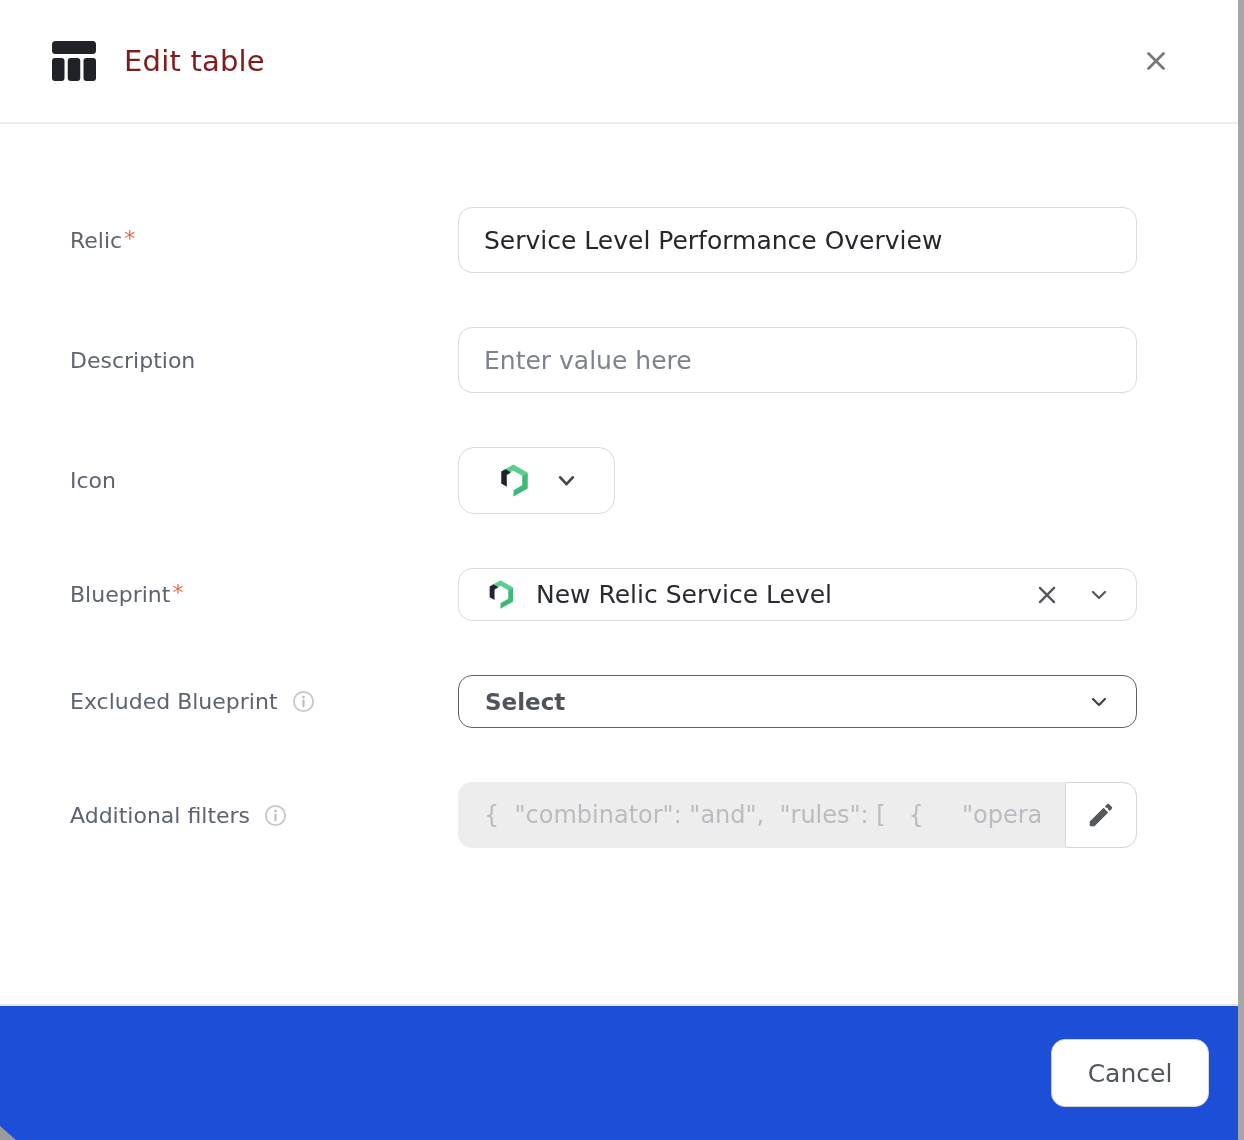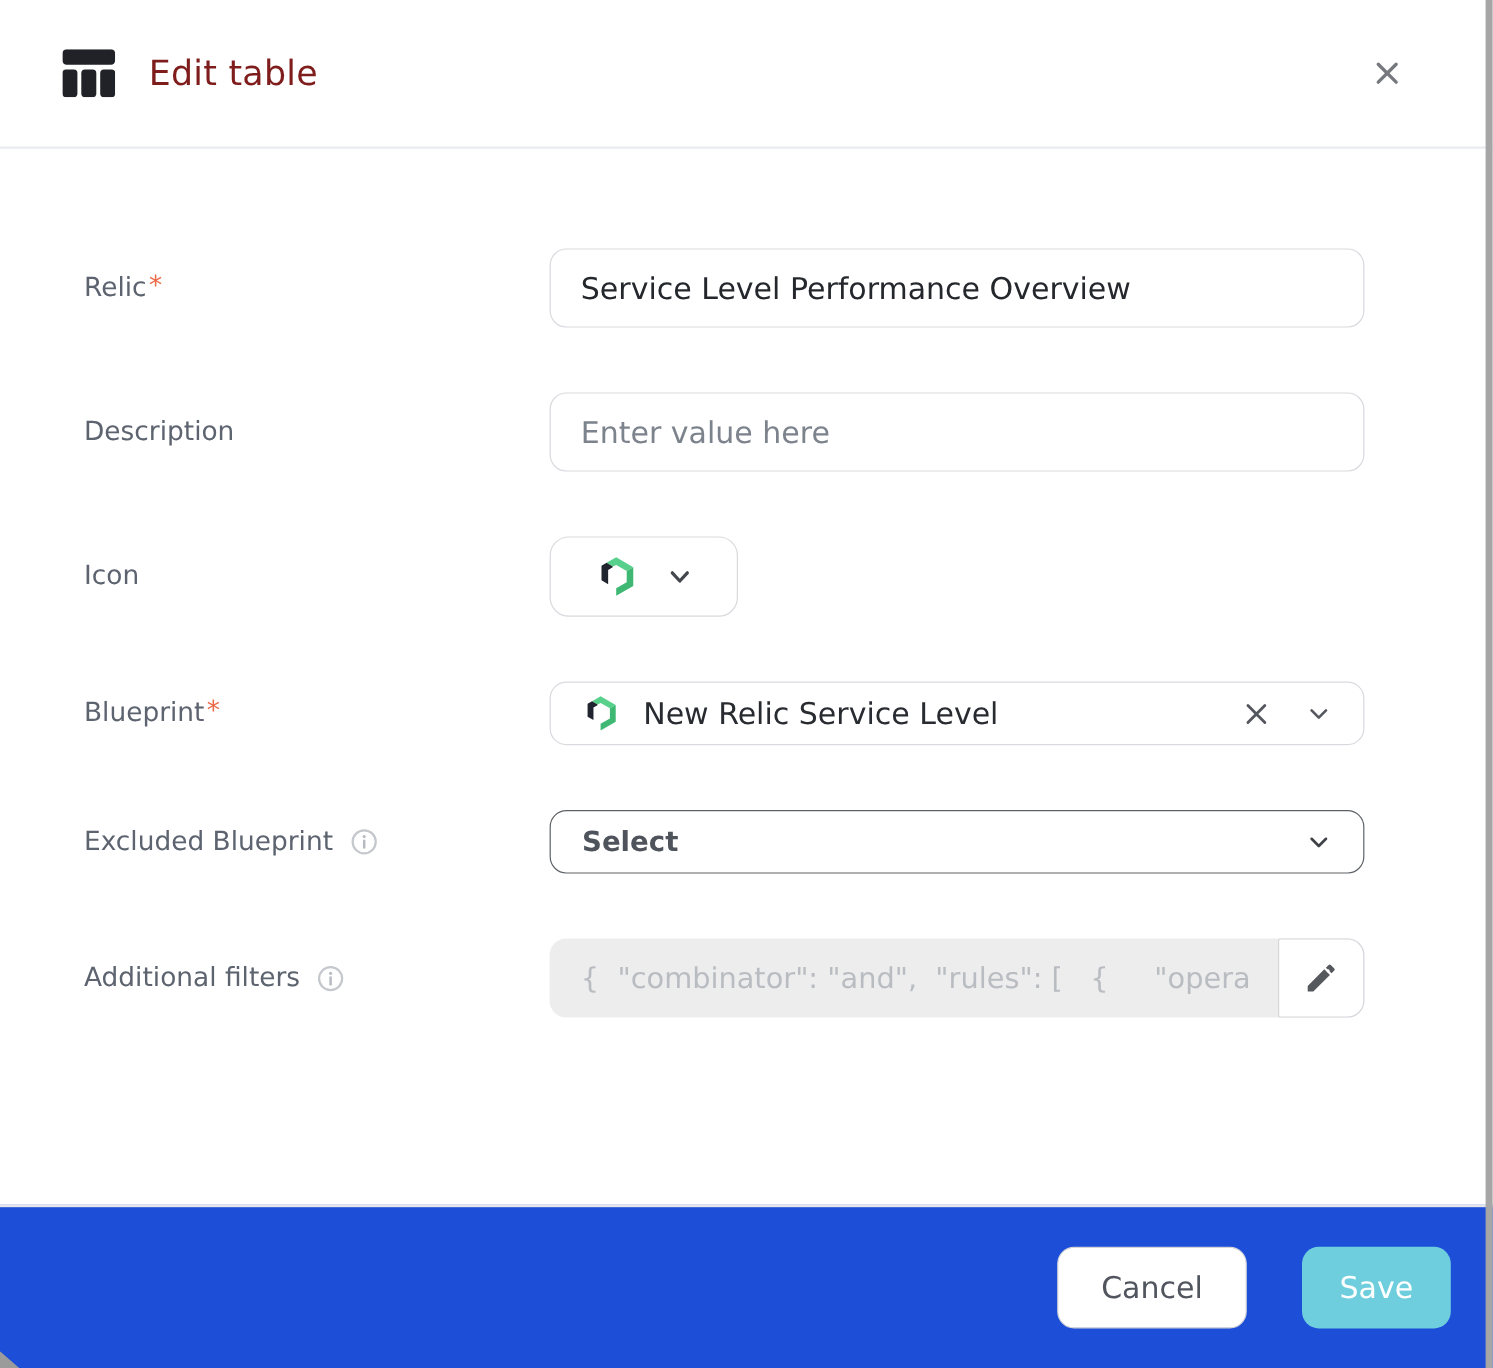--- a/index.html
+++ b/index.html
@@ -243,20 +243,19 @@
             </svg>
           </span>
         </button>
       </div>
     </div>
 
   </div>
 
   <div class="modal-footer">
     <button class="cancel-btn">Cancel</button>
-    <button class="save-btn" style="background: rgb(111, 206, 221);">Save</button>
   </div>
 
   <div class="scrollbar"></div>
 
   <div class="cursor-artifact"></div>
 
 </div>
 
 </body></html>

